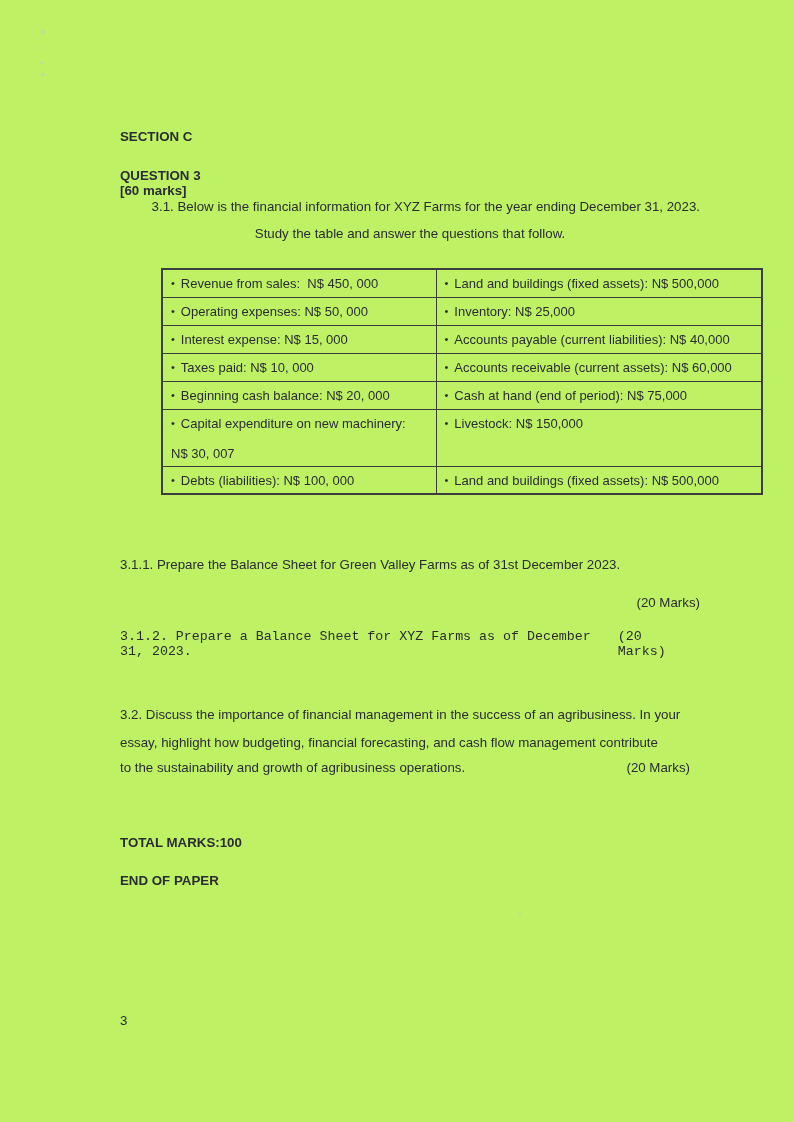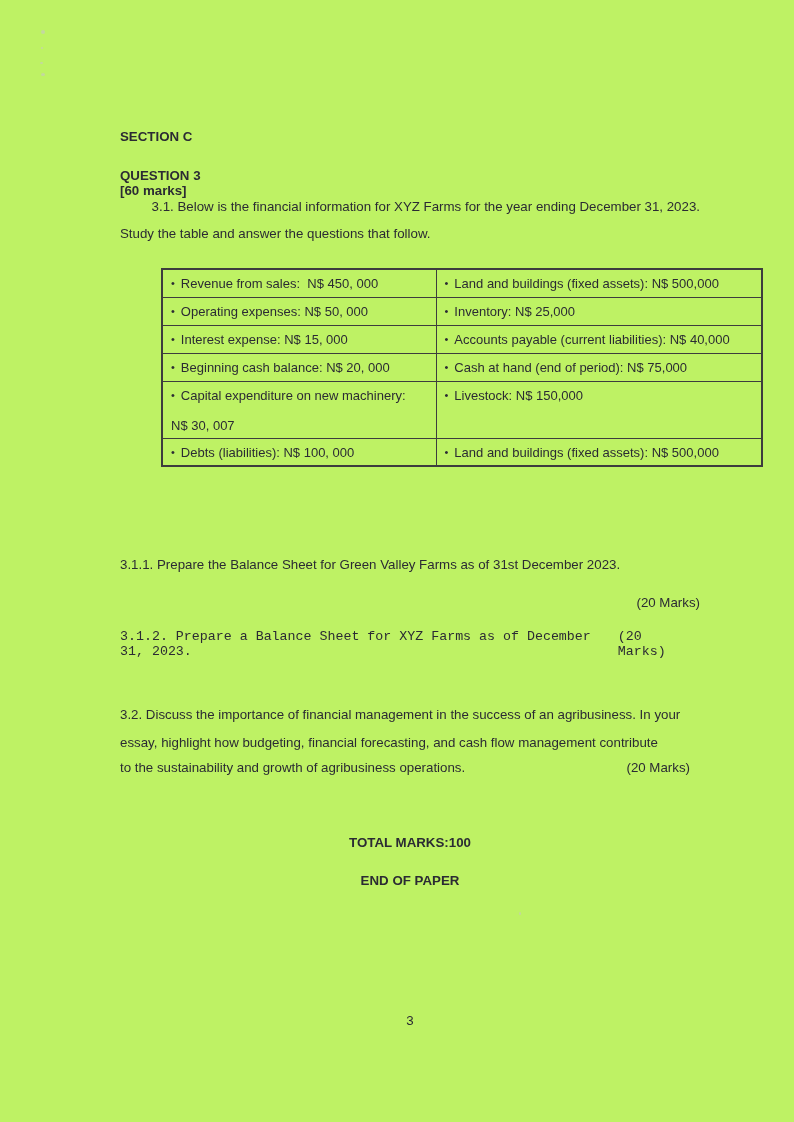--- a/index.html
+++ b/index.html
@@ -50,21 +50,20 @@
     margin-right: 6px;
     font-size: 11px;
     vertical-align: 1px;
   }
   .cell-text { white-space: pre-wrap; }
   .cell-line2 { margin-top: 13px; white-space: pre-wrap; }
 
   .centered-block {
     left: 120px;
     width: 580px;
-    text-align: center;
   }
 
   .artifact {
     position: absolute;
     background: #c6c6c6;
     border-radius: 50%;
     opacity: 0.6;
   }
 </style>
 </head>
@@ -79,35 +78,39 @@
   <div class="artifact" style="left:519px; top:912px; width:2px; height:3px;"></div>
 
   <div class="abs line bold" style="top:127px;">SECTION C</div>
 
   <div class="abs content-row" style="top:168px;flex-direction:column;">
     <span class="bold">QUESTION 3</span>
     <span class="bold">[60 marks]</span>
   </div>
 
   <div class="abs line" style="top:197px;text-align:right;">3.1. Below is the financial information for XYZ Farms for the year ending December 31, 2023.</div>
-  <div class="abs line" style="top:224px;">Study the table and answer the questions that follow.</div>
+  <div class="abs line" style="top:224px;text-align:center;">Study the table and answer the questions that follow.</div>
 
   <table class="fin-table abs" style="left:118px; top:268px;margin-left:43px;">
     <tbody>
         <tr>
       <td class="col-left"><span class="bullet">•</span><span class="cell-text">Revenue from sales:  N$ 450, 000</span></td>
       <td class="col-right"><span class="bullet">•</span><span class="cell-text">Land and buildings (fixed assets): N$ 500,000</span></td>
     </tr>
     <tr>
       <td><span class="bullet">•</span><span class="cell-text">Operating expenses: N$ 50, 000</span></td>
       <td><span class="bullet">•</span><span class="cell-text">Inventory: N$ 25,000</span></td>
     </tr>
     <tr>
       <td><span class="bullet">•</span><span class="cell-text">Interest expense: N$ 15, 000</span></td>
       <td><span class="bullet">•</span><span class="cell-text">Accounts payable (current liabilities): N$ 40,000</span></td>
+    </tr>
+    <tr>
+      <td><span class="bullet">•</span><span class="cell-text">Taxes paid: N$ 10, 000</span></td>
+      <td><span class="bullet">•</span><span class="cell-text">Accounts receivable (current assets): N$ 60,000</span></td>
     </tr>
     <tr>
       <td><span class="bullet">•</span><span class="cell-text">Beginning cash balance: N$ 20, 000</span></td>
       <td><span class="bullet">•</span><span class="cell-text">Cash at hand (end of period): N$ 75,000</span></td>
     </tr>
     <tr class="tall">
       <td>
         <div><span class="bullet">•</span><span class="cell-text">Capital expenditure on new machinery:</span></div>
         <div class="cell-line2">N$ 30, 007</div>
       </td>

